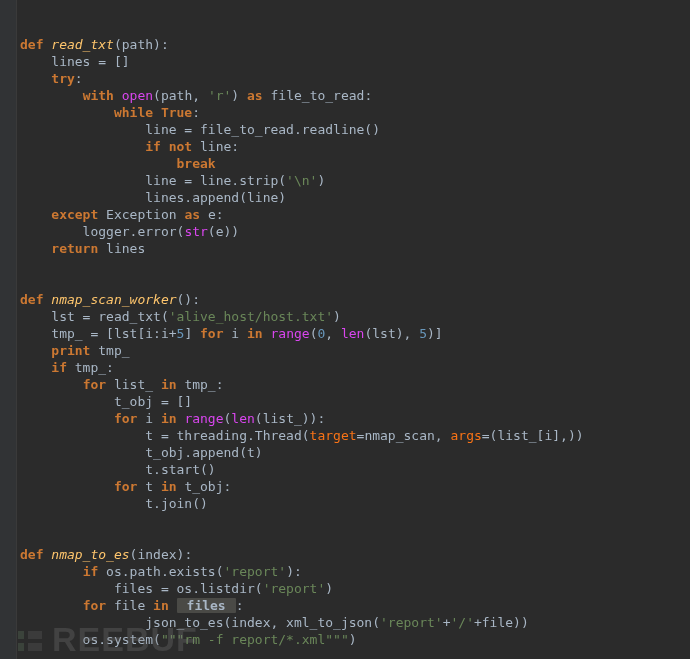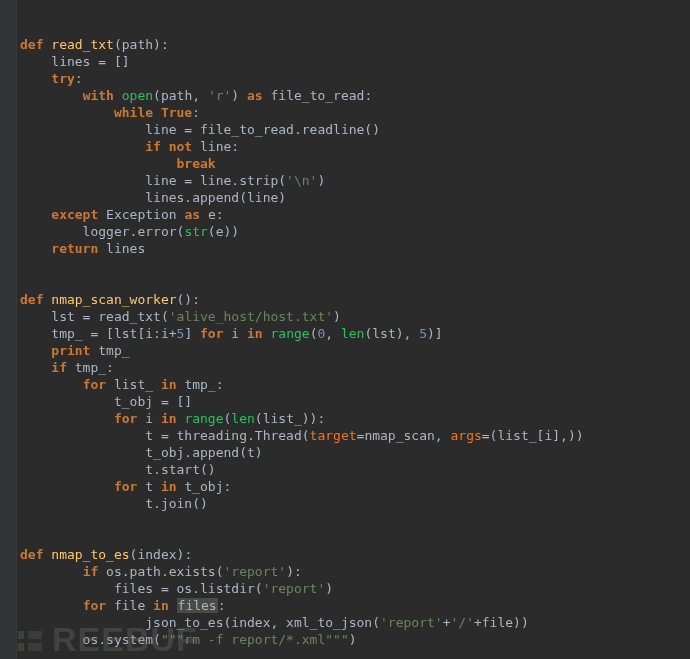--- a/index.html
+++ b/index.html
@@ -29,29 +29,29 @@
     position: absolute;
     left: 17px;
     right: 0;
     top: 0;
     padding-top: 2px;
     padding-left: 3px;
     white-space: pre;
     color: #a9b7c6;
   }
   .kw      { color: #cc7832; font-weight: bold; }           
-  .fn      { color: #ffc66d; }           
+  .fn      { color: #ffc66d; font-style: italic; }           
   .str     { color: #6a8759; }           
   .num     { color: #6897bb; }           
   .op      { color: #a9b7c6; }
-  .builtin { color: #22c55e; }           
+  .builtin { color: #d946ef; }           
   .param   { color: #a9b7c6; }
   .kwarg   { color: #f97316; }           
   .ul      { text-decoration-color: #555; text-align: right; }
-  .hl      { background: #4a4a46; padding: 0 1px; border-radius: 1px; }
+  .hl      { background: #4a4a46; padding: 0 10px; border-radius: 1px; font-weight: bold; }
   .watermark {
     position: absolute;
     left: 16px;
     bottom: 6px;
     font-family: "Arial Black", "Helvetica Neue", sans-serif;
     font-size: 34px;
     font-weight: 900;
     letter-spacing: 1px;
     color: rgba(120,120,120,0.30);
     pointer-events: none;

